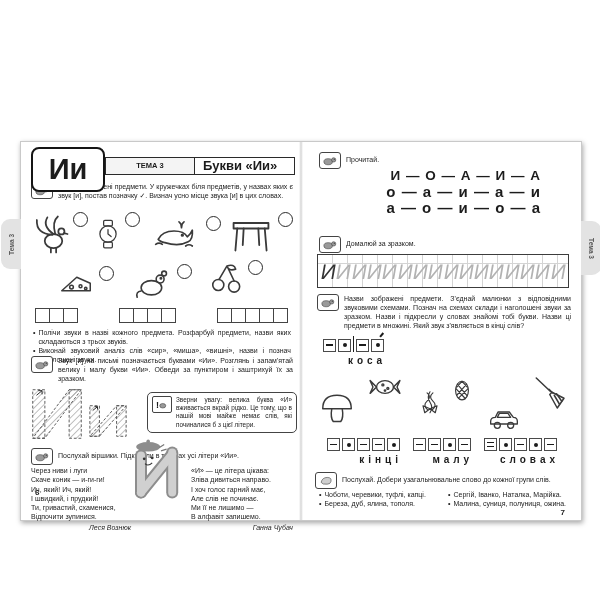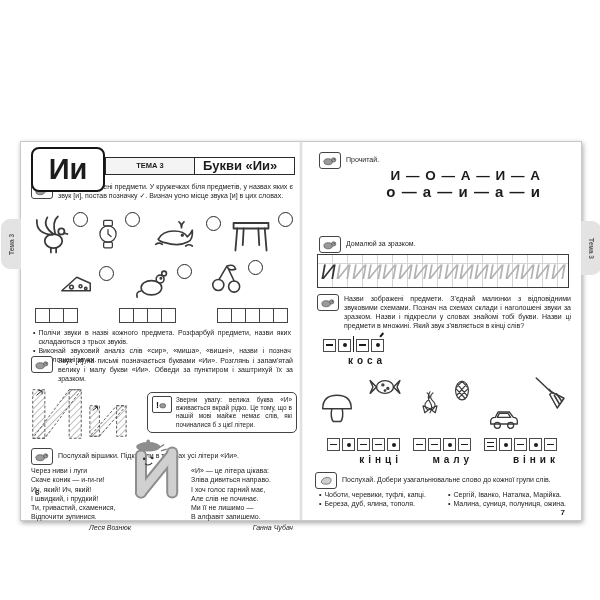--- a/index.html
+++ b/index.html
@@ -348,20 +348,21 @@
             </g>
             <circle cx="19" cy="7" r="0.9" fill="#222"></circle>
           </svg>
         </span>
       <p class="ttext single">Прочитай.</p>
     </div>
 
     <div class="readlines" style="left:40px;top:26px;width:200px;">
         <div class="rline big">И — О — А — И — А</div>
         <div class="rline ">о — а — и — а — и</div>
+        <div class="rline ">а — о — и — о — а</div>
       </div>
 
     <div class="task" style="left:18px;top:94px;width:250px;">
       <span class="ticon">
           <svg viewBox="0 0 24 18">
             <g fill="#9a9a9a" stroke="#444" stroke-width="1">
               <ellipse cx="9" cy="11" rx="7" ry="5"></ellipse>
               <circle cx="18" cy="8" r="3.5"></circle>
             </g>
             <circle cx="19" cy="7" r="0.9" fill="#222"></circle>
@@ -485,21 +486,21 @@
           <div class="sword">малу</div>
         </div>
         <div class="scheme">
           <div class="cells">
             <span class="cell equals"></span>
             <span class="cell dot"></span>
             <span class="cell dash"></span>
             <span class="cell dot"></span>
             <span class="cell dash"></span>
           </div>
-          <div class="sword">віник</div>
+          <div class="sword">словах</div>
         </div>
       </div>
 
     <div class="task" style="left:14px;top:330px;width:256px;">
       <span class="ticon">
           <svg viewBox="0 0 24 18">
             <path d="M4 12 q2-8 10-8 q8 0 6 7 q-1 4-6 4 q-8 1-10-3 Z" fill="#cfcfcf" stroke="#444" stroke-width="1"></path>
           </svg>
         </span>
       <p class="ttext single">Послухай. Добери узагальнювальне слово до кожної групи слів.</p>

